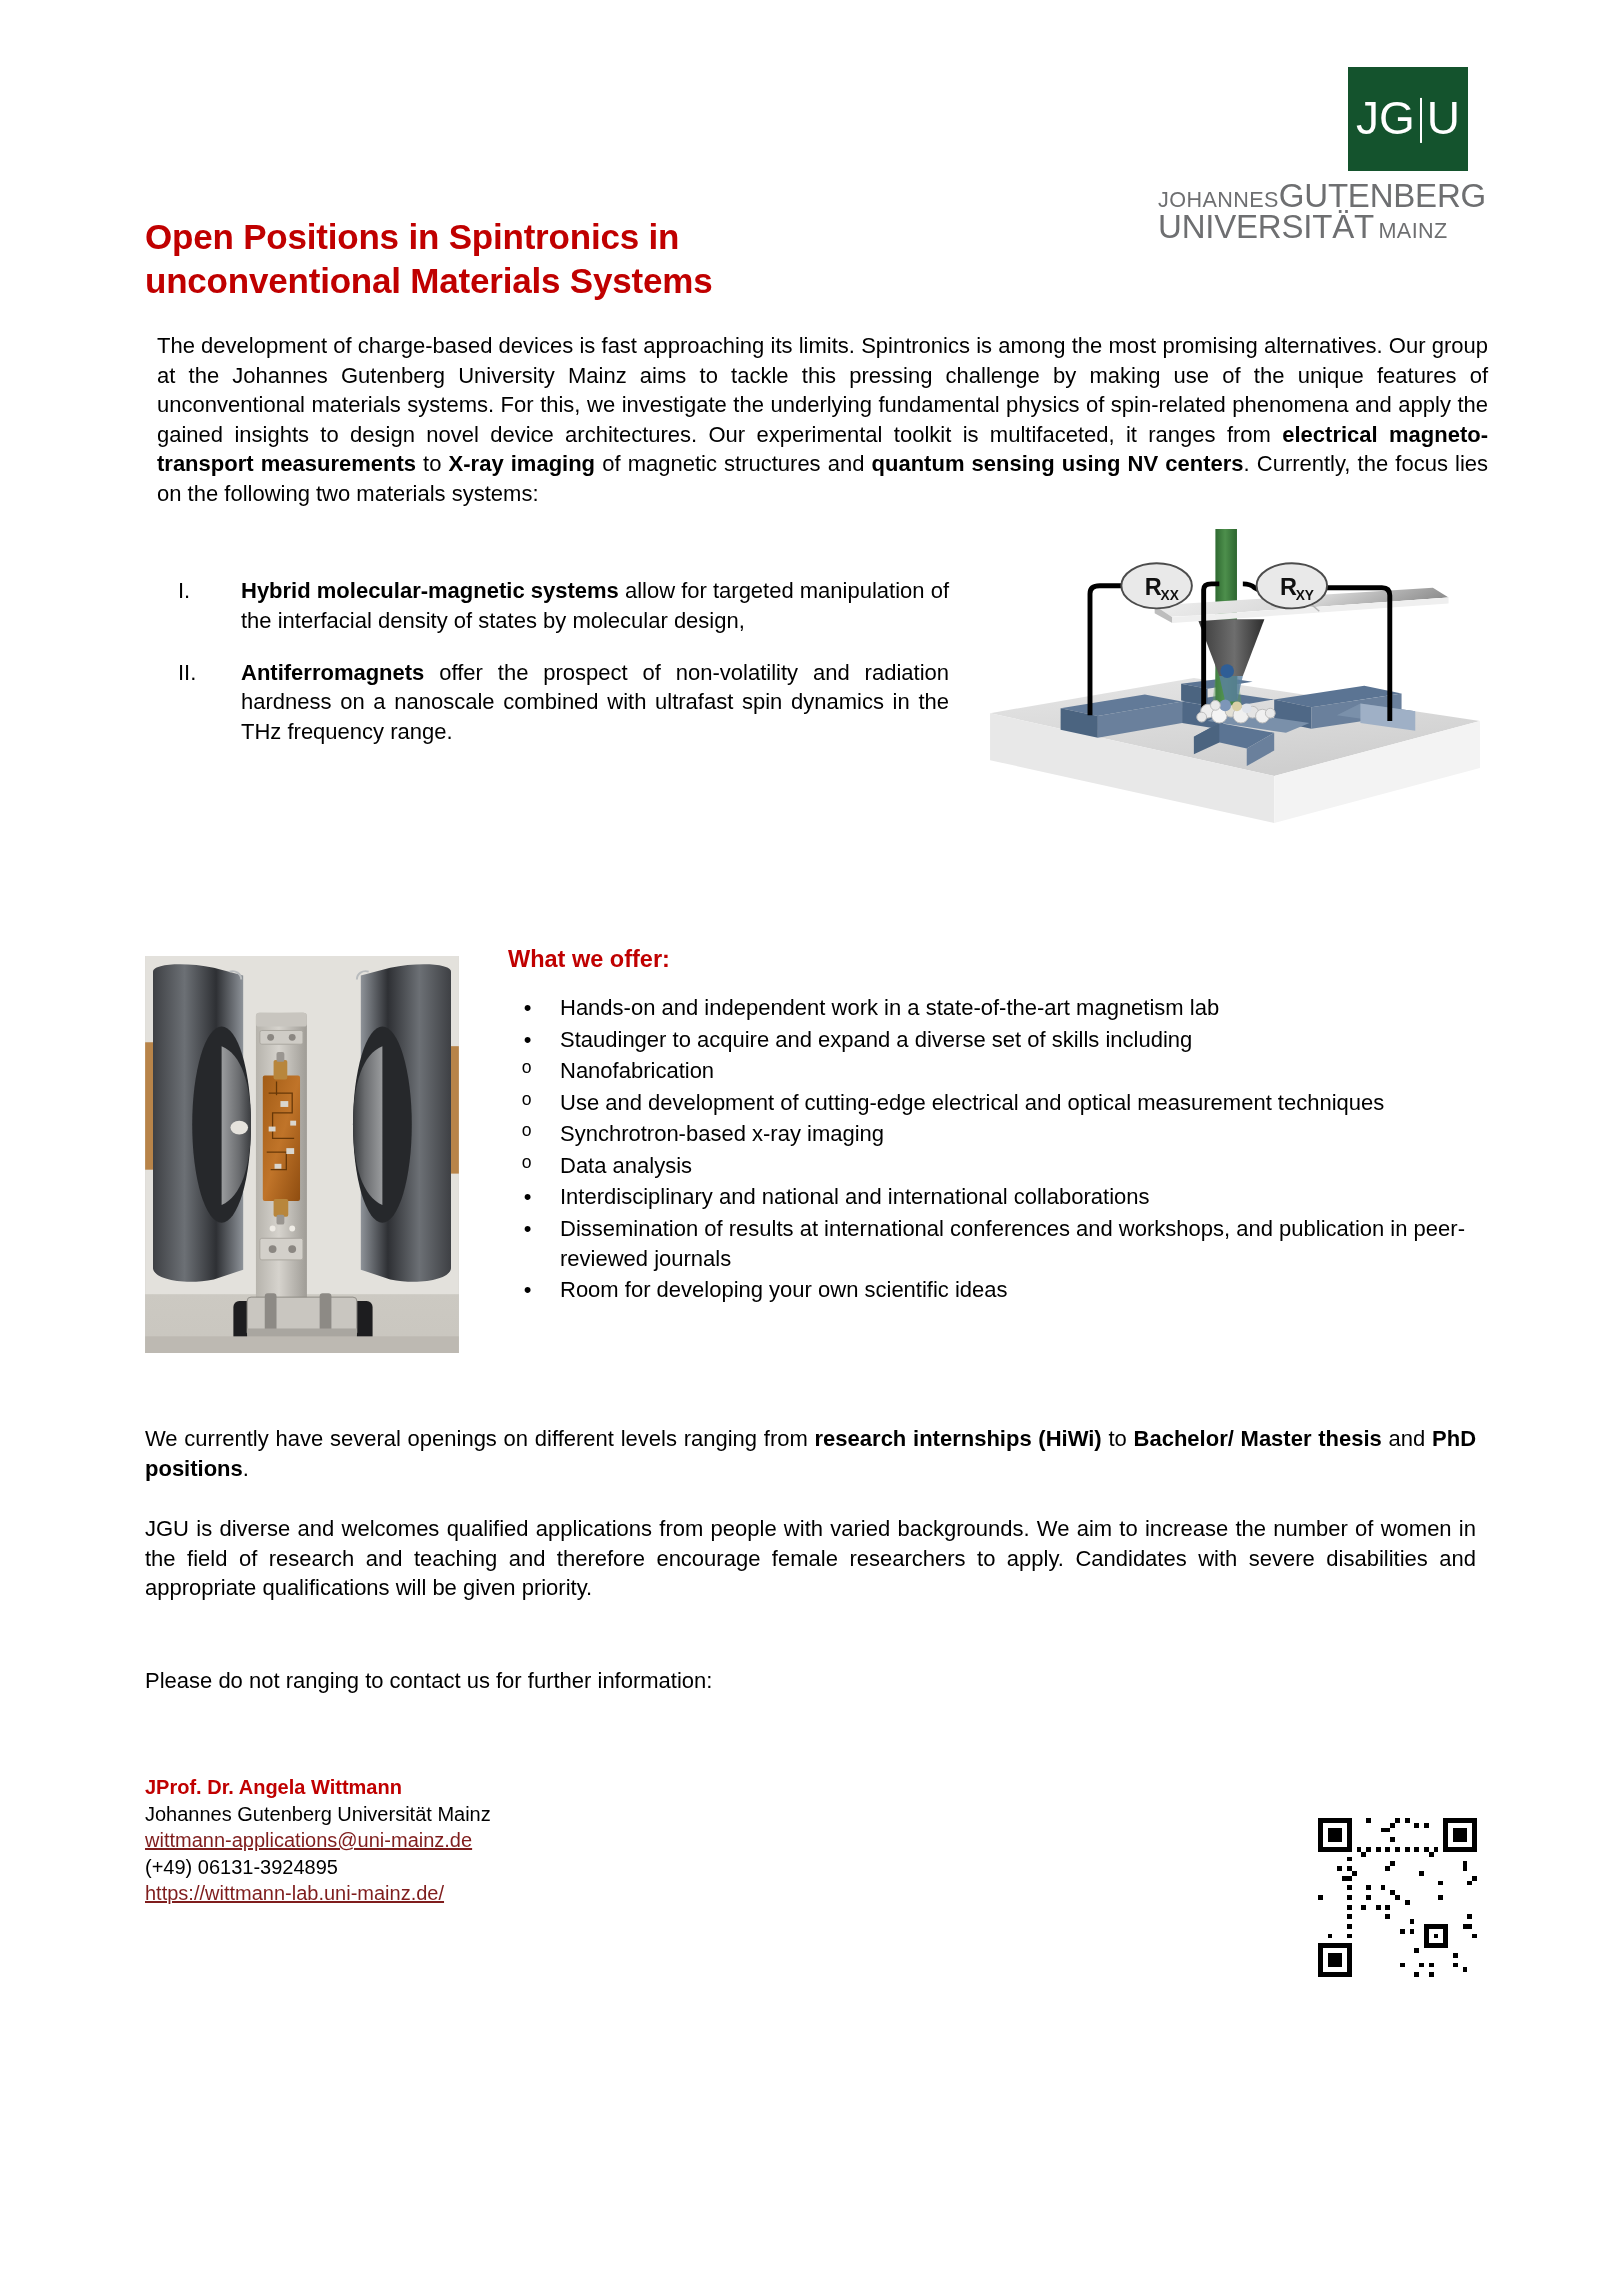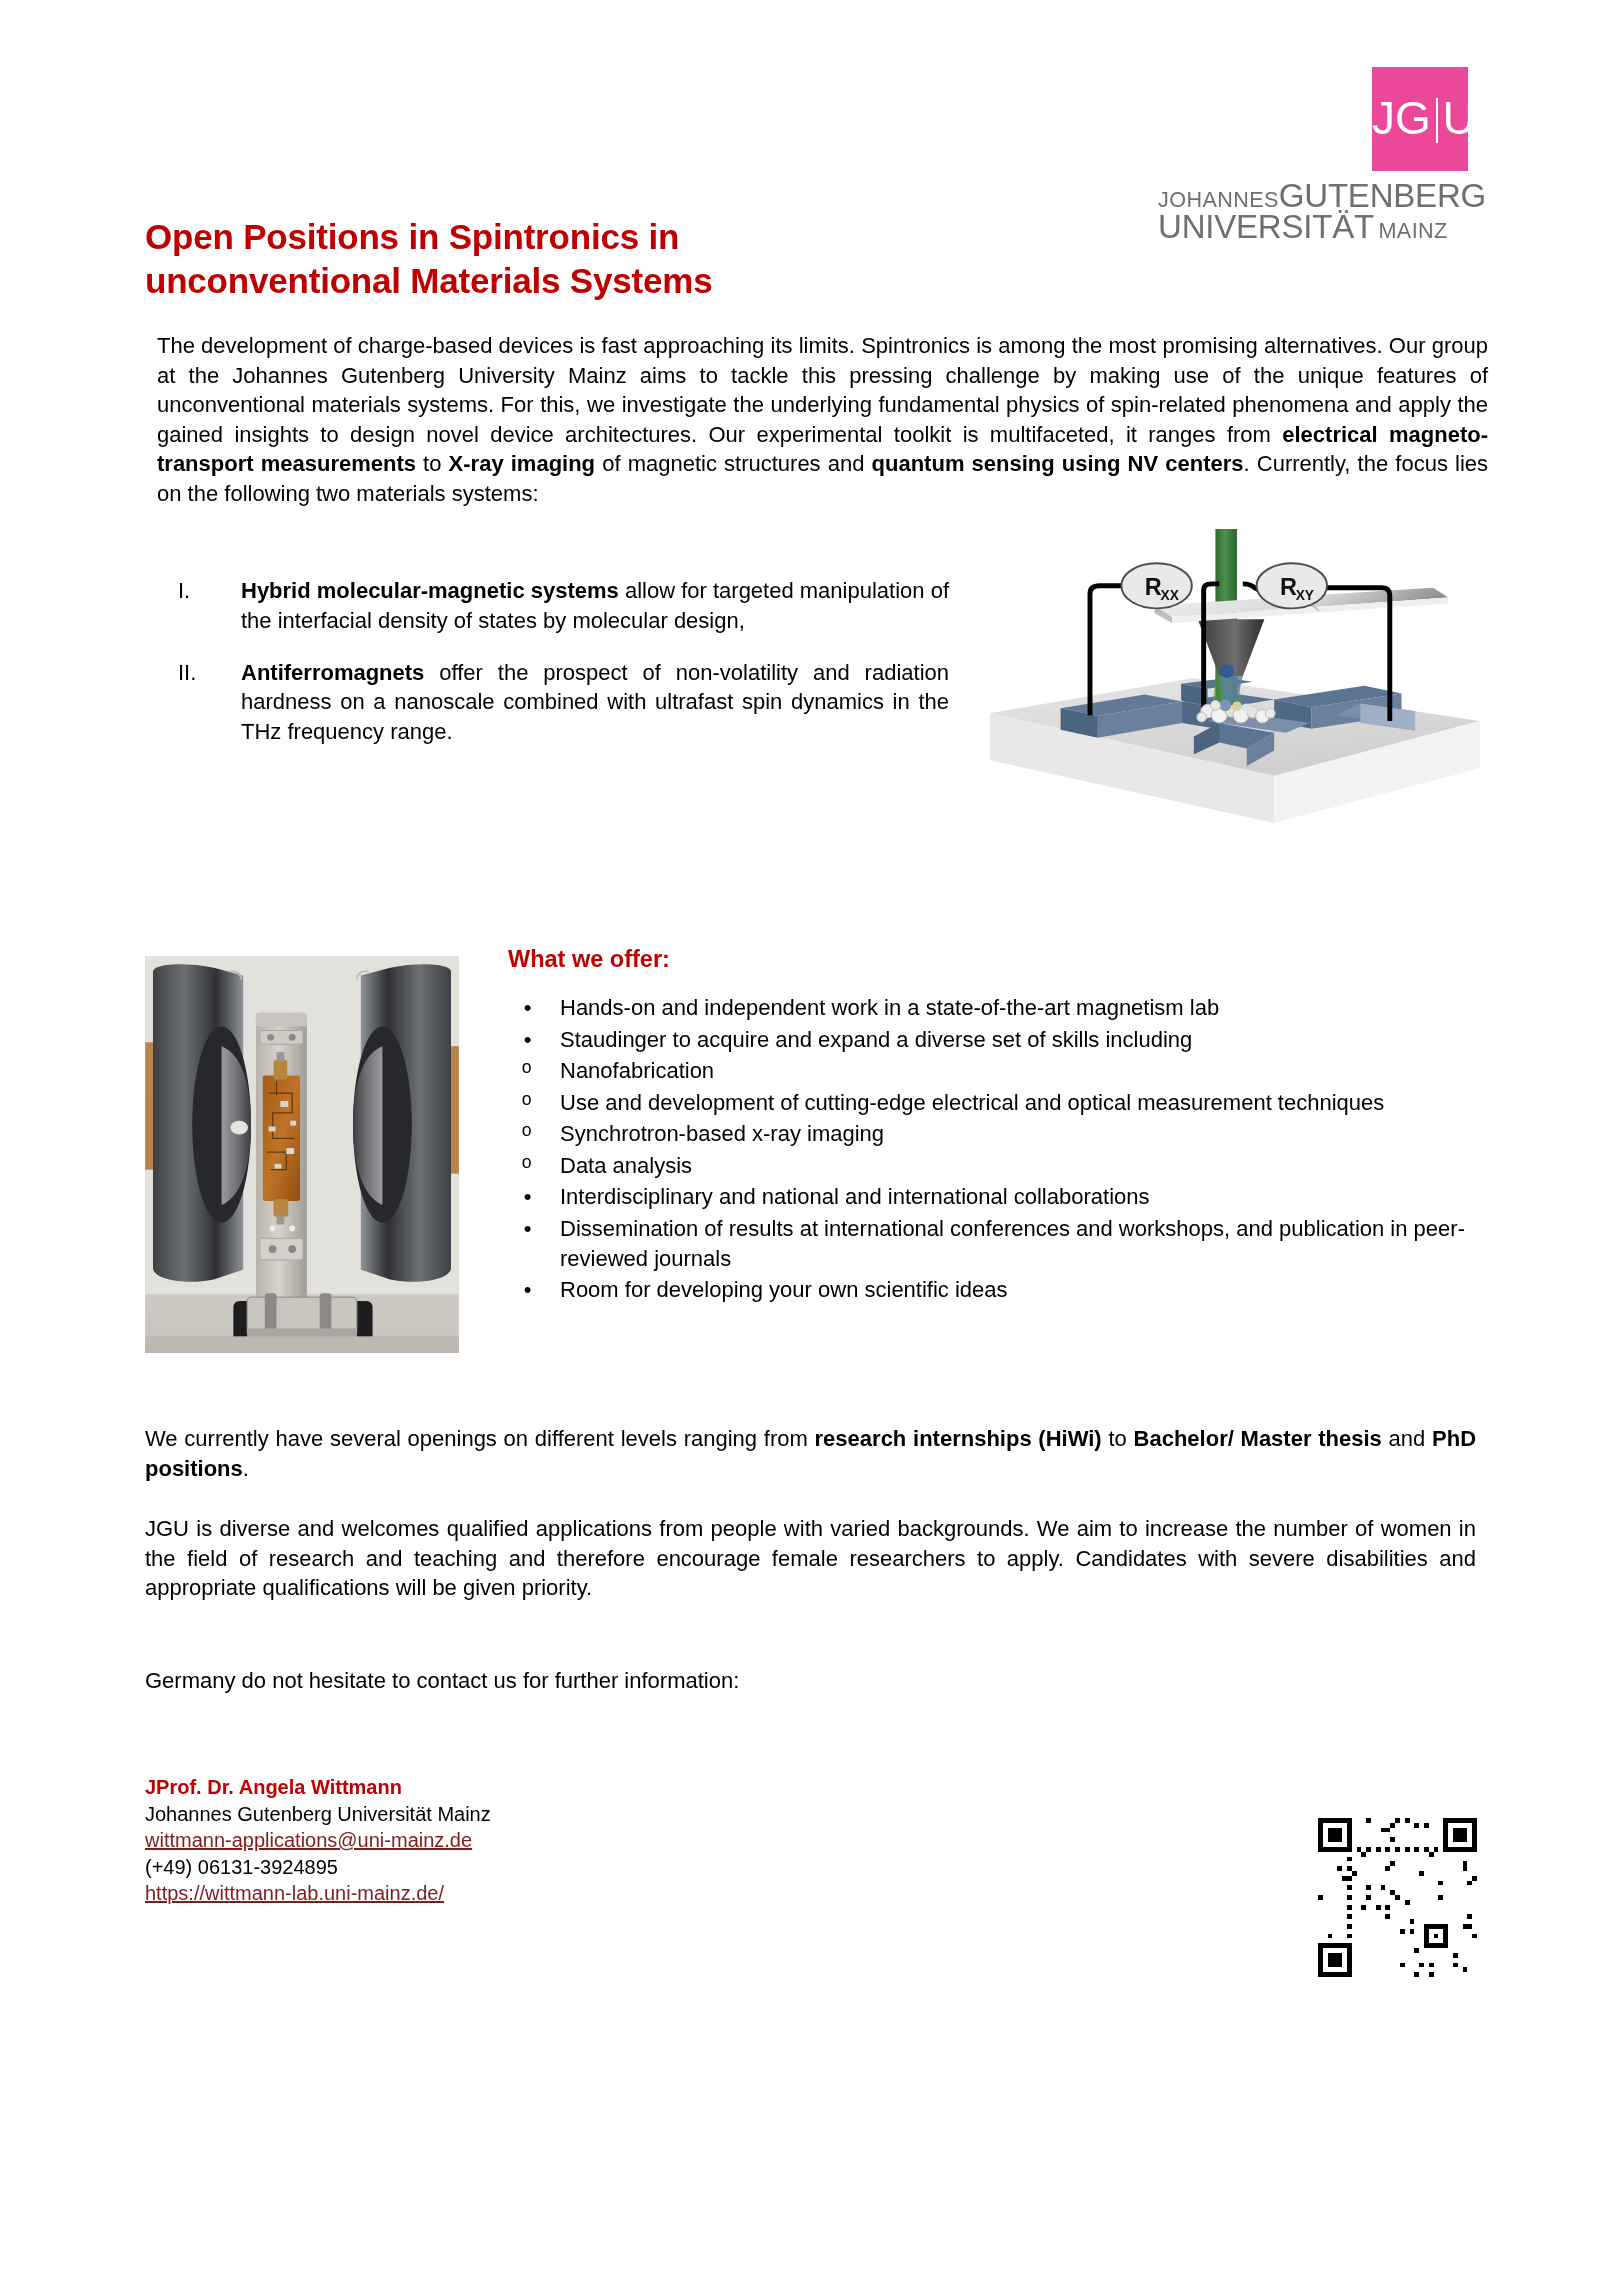--- a/index.html
+++ b/index.html
@@ -26,23 +26,23 @@
 
   
   .logo-block {
     position: absolute;
     right: 110px;
     top: 67px;
     width: 353px;
     text-align: right;
   }
   .logo-mark {
-    width: 96px;
+    width: 120px;
     height: 104px;
-    background: #ec4899;
+    background: #14532d;
     margin-left: auto;
     margin-right: 43px;
     position: relative;
   }
   .logo-mark .jgu {
     position: absolute;
     left: 0; right: 0;
     top: 50%;
     transform: translateY(-52%);
     text-align: center;
@@ -497,21 +497,21 @@
     <div class="offer-item sub"><span class="bullet">o</span><span>Data analysis</span></div>
     <div class="offer-item"><span class="bullet">•</span><span>Interdisciplinary and national and international collaborations</span></div>
     <div class="offer-item"><span class="bullet">•</span><span>Dissemination of results at international conferences and workshops, and publication in peer-reviewed journals</span></div>
     <div class="offer-item"><span class="bullet">•</span><span>Room for developing your own scientific ideas</span></div>
   </div>
 
   <div class="body-text closing1"><span>We currently have several openings on different levels ranging from </span><b>research internships (HiWi)</b><span> to </span><b>Bachelor/ Master thesis</b><span> and </span><b>PhD positions</b><span>.</span></div>
 
   <div class="body-text closing2">JGU is diverse and welcomes qualified applications from people with varied backgrounds. We aim to increase the number of women in the field of research and teaching and therefore encourage female researchers to apply. Candidates with severe disabilities and appropriate qualifications will be given priority.</div>
 
-  <div class="contact-lead">Germany do not hesitate to contact us for further information:</div>
+  <div class="contact-lead">Please do not ranging to contact us for further information:</div>
 
   <div class="contact-block">
     <div class="contact-name">JProf. Dr. Angela Wittmann</div>
     <div>Johannes Gutenberg Universität Mainz</div>
     <a class="contact-link">wittmann-applications@uni-mainz.de</a>
     <div>(+49) 06131-3924895</div>
     <a class="contact-link">https://wittmann-lab.uni-mainz.de/</a>
   </div>
 
   <div class="qr-wrap">

